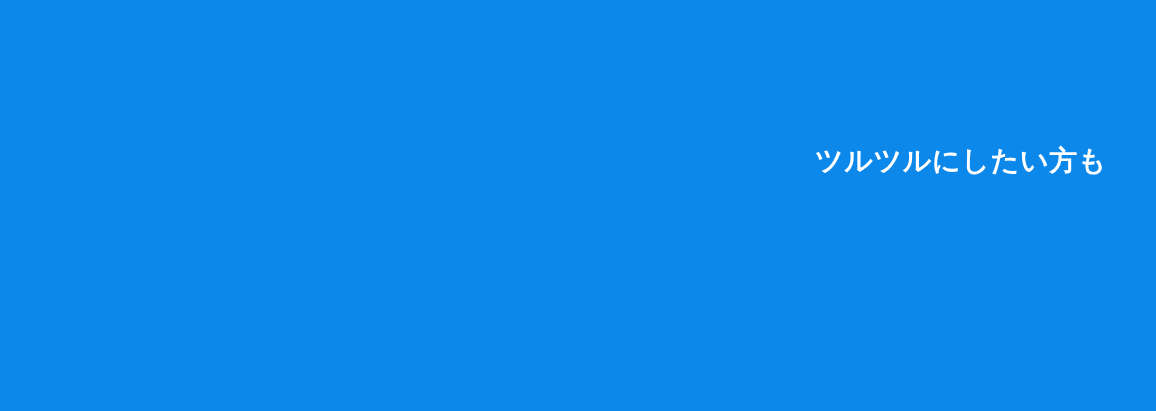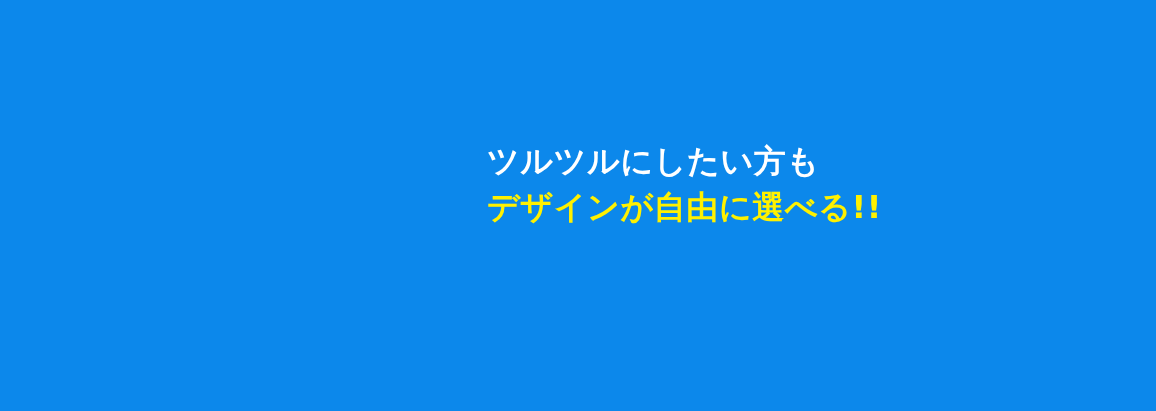--- a/index.html
+++ b/index.html
@@ -31,26 +31,26 @@
   .copy-block {
     position: absolute;
     left: 487px;
     top: 138px;
     width: 620px;
     z-index: 2;
   }
 
   .copy-line {
     display: block;
-    font-size: 32px;
+    font-size: 28px;
     line-height: 46px;
     font-weight: 700;
     letter-spacing: 0.6px;
     white-space: nowrap;
-    text-align: left;
+    text-align: right;
     margin: 0;
     padding: 0;
     font-family: "DejaVu Sans", "Liberation Sans", sans-serif;
   }
 
   .copy-line--primary {
     color: #ffffff;
   }
 
   .copy-line--accent {
@@ -59,16 +59,15 @@
 </style>
 </head>
 <body>
 
 <div class="banner" style="width: 1156px; height: 411px;">
 
   <div class="banner-bg" style="background: rgb(12, 136, 235);"></div>
 
   <div class="copy-block">
     <span class="copy-line copy-line--primary" style="color: rgb(255, 255, 255);">ツルツルにしたい方も</span>
-    <span class="copy-line copy-line--accent" style="color: rgb(255, 241, 0);">デザインが自由に選べる!!</span>
   </div>
 
 </div>
 
 </body></html>

